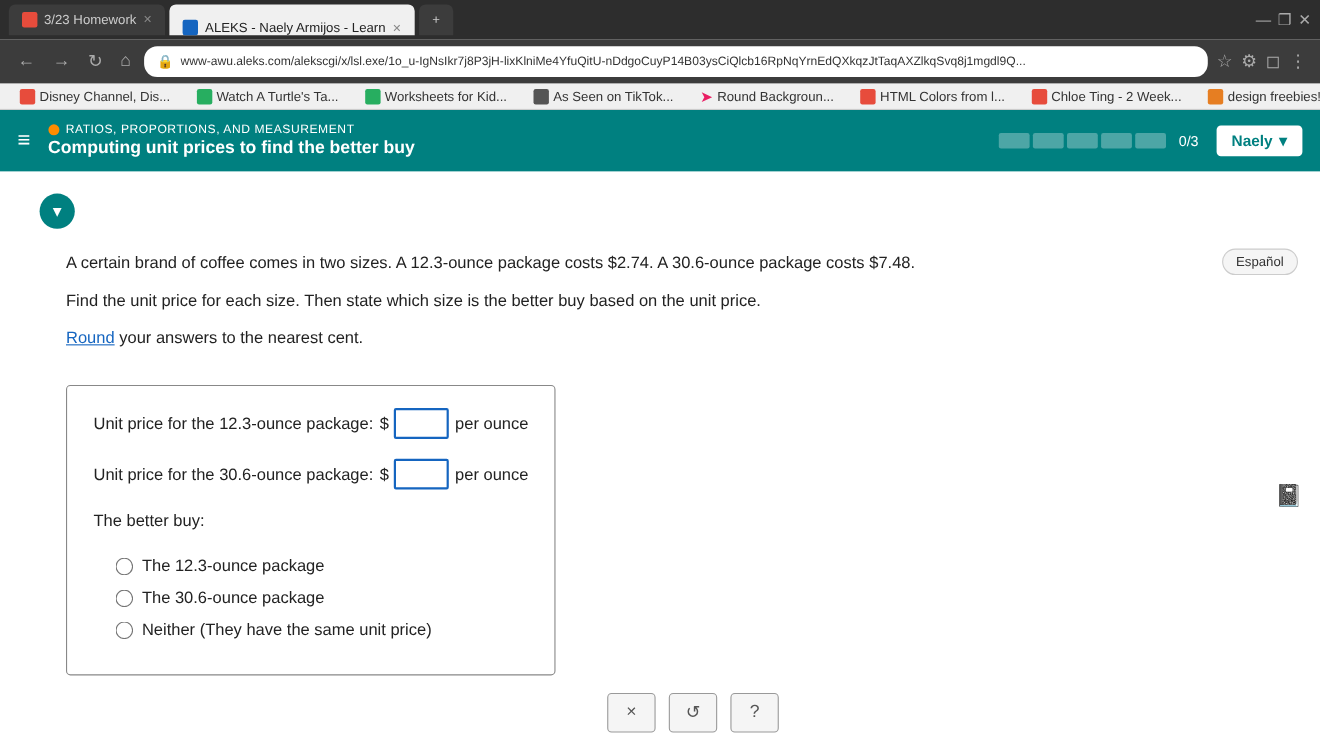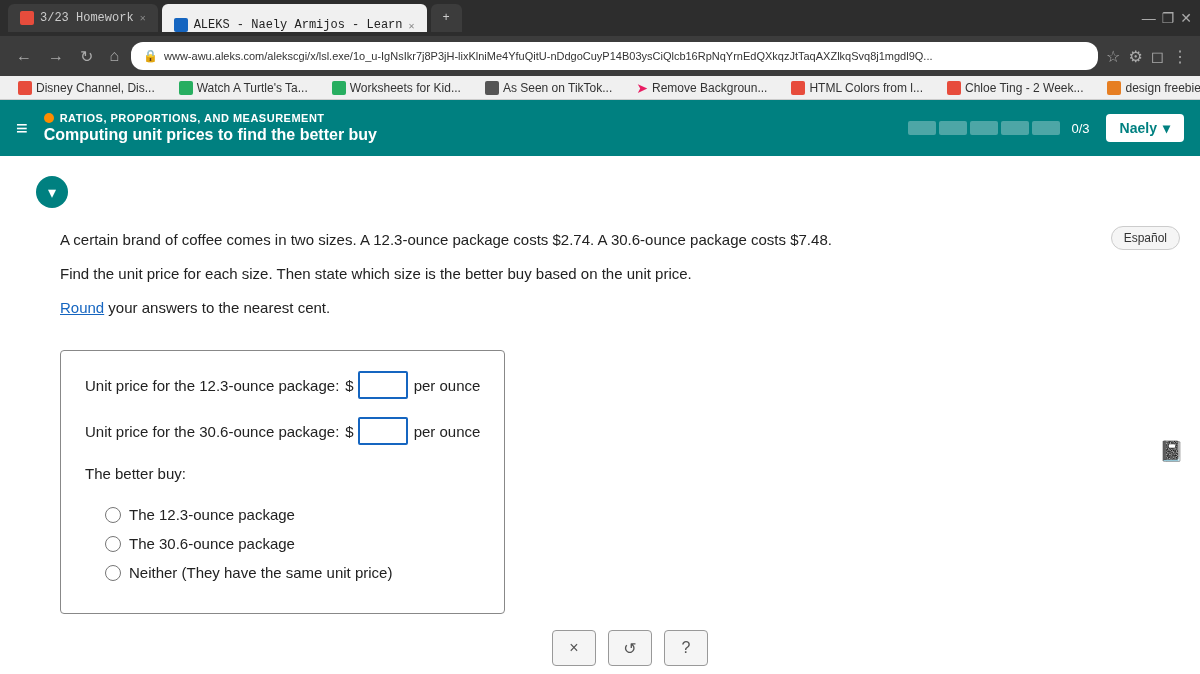--- a/index.html
+++ b/index.html
@@ -1,18 +1,18 @@
 <!DOCTYPE html>
 <html><head>
   <meta charset="utf-8">
   <style>
     * { box-sizing: border-box; margin: 0; padding: 0; }
     body { font-family: Arial, sans-serif; font-size: 14px; background: #f0f0f0; overflow-x: hidden; }
     .tab-bar { display: flex; align-items: center; background: #2d2d2d; height: 36px; padding: 0 8px; gap: 4px; }
-    .tab { display: flex; align-items: center; height: 28px; padding: 0 12px; border-radius: 6px 6px 0 0; font-size: 12px; gap: 6px; cursor: pointer; color: #ccc; background: #3c3c3c; font-family: Liberation Mono, monospace; }
+    .tab { display: flex; align-items: center; height: 28px; padding: 0 12px; border-radius: 6px 6px 0 0; font-size: 12px; gap: 6px; cursor: pointer; color: #ccc; background: #3c3c3c; }
     .tab.active { background: #f0f0f0; color: #222; align-items: flex-end; }
     .tab-close { font-size: 10px; color: #888; cursor: pointer; }
 
     .address-bar { display: flex; align-items: center; background: #3c3c3c; height: 40px; padding: 0 12px; gap: 8px; }
     .nav-btn { color: #aaa; cursor: pointer; font-size: 16px; padding: 4px; }
     .url-bar { flex: 1; background: #fff; border-radius: 12px; height: 28px; display: flex; align-items: center; padding: 0 12px; font-size: 12px; color: #333; gap: 6px; }
     .url-lock { color: #888; font-size: 12px; }
     .url-text { flex: 1; font-size: 11px; color: #333; overflow: hidden; white-space: nowrap; text-overflow: ellipsis; }
     .address-actions { display: flex; gap: 8px; color: #aaa; font-size: 16px; }
 
@@ -20,21 +20,21 @@
     .bookmark-item { display: flex; align-items: center; gap: 4px; cursor: pointer; color: #333; white-space: nowrap; padding: 2px 6px; border-radius: 4px; }
     .bookmark-icon { width: 14px; height: 14px; border-radius: 2px; display: inline-block; }
     .bm-red { background: #e74c3c; }
     .bm-green { background: #27ae60; }
     .bm-orange { background: #e67e22; }
 
     
     .aleks-header { background: #008080; display: flex; align-items: center; height: 56px; padding: 0 16px; }
     .hamburger { color: #fff; font-size: 20px; cursor: pointer; margin-right: 16px; }
     .header-info { flex: 1; }
-    .header-topic { color: #fff; font-size: 11px; font-weight: bold; letter-spacing: 0.5px; display: flex; align-items: center; gap: 6px; }
+    .header-topic { color: #fff; font-size: 11px; font-weight: normal; letter-spacing: 0.5px; display: flex; align-items: center; gap: 6px; }
     .orange-dot { width: 10px; height: 10px; border-radius: 50%; background: #ff8c00; display: inline-block; }
     .header-title { color: #fff; font-size: 16px; font-weight: bold; margin-top: 2px; }
     .progress-area { display: flex; align-items: center; gap: 12px; }
     .progress-boxes { display: flex; gap: 3px; }
     .progress-box { width: 28px; height: 14px; background: rgba(255,255,255,0.3); border-radius: 2px; }
     .progress-count { color: #fff; font-size: 13px; }
     .user-btn { background: #fff; color: #008080; border: none; border-radius: 4px; padding: 6px 14px; font-size: 14px; font-weight: bold; cursor: pointer; display: flex; align-items: center; gap: 6px; margin-left: 16px; }
 
     
     .espanol-btn { position: absolute; right: 20px; top: 70px; background: #f5f5f5; border: 1px solid #ccc; border-radius: 12px; padding: 4px 12px; font-size: 12px; cursor: pointer; color: #333; }
@@ -125,21 +125,21 @@
   <div class="bookmark-item">
     <span class="bookmark-icon bm-green"></span>
     <span>Worksheets for Kid...</span>
   </div>
   <div class="bookmark-item">
     <span class="bookmark-icon" style="background:#555;"></span>
     <span>As Seen on TikTok...</span>
   </div>
   <div class="bookmark-item">
     <span style="color:#e91e63;font-size:14px;">➤</span>
-    <span>Remove Backgroun...</span>
+    <span>Round Backgroun...</span>
   </div>
   <div class="bookmark-item">
     <span class="bookmark-icon bm-red"></span>
     <span>HTML Colors from l...</span>
   </div>
   <div class="bookmark-item">
     <span class="bookmark-icon bm-red"></span>
     <span>Chloe Ting - 2 Week...</span>
   </div>
   <div class="bookmark-item">

